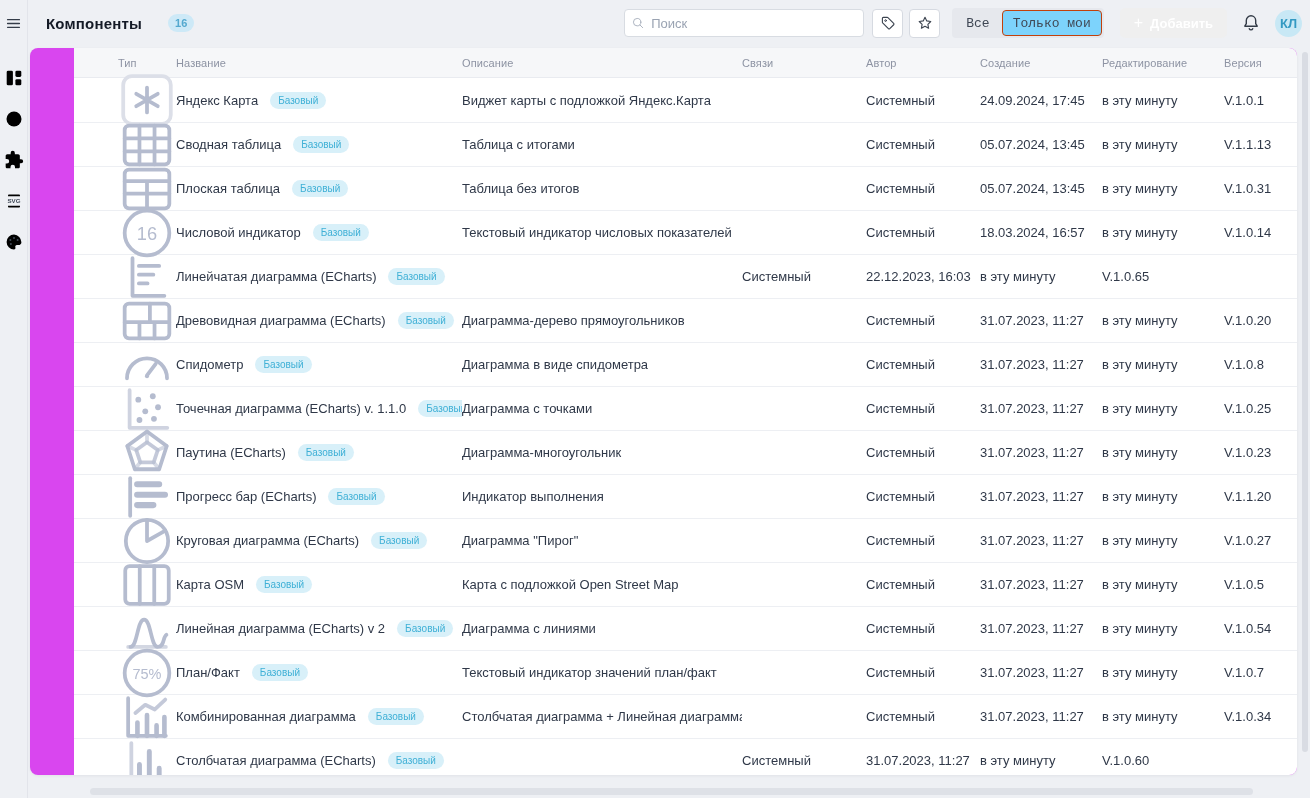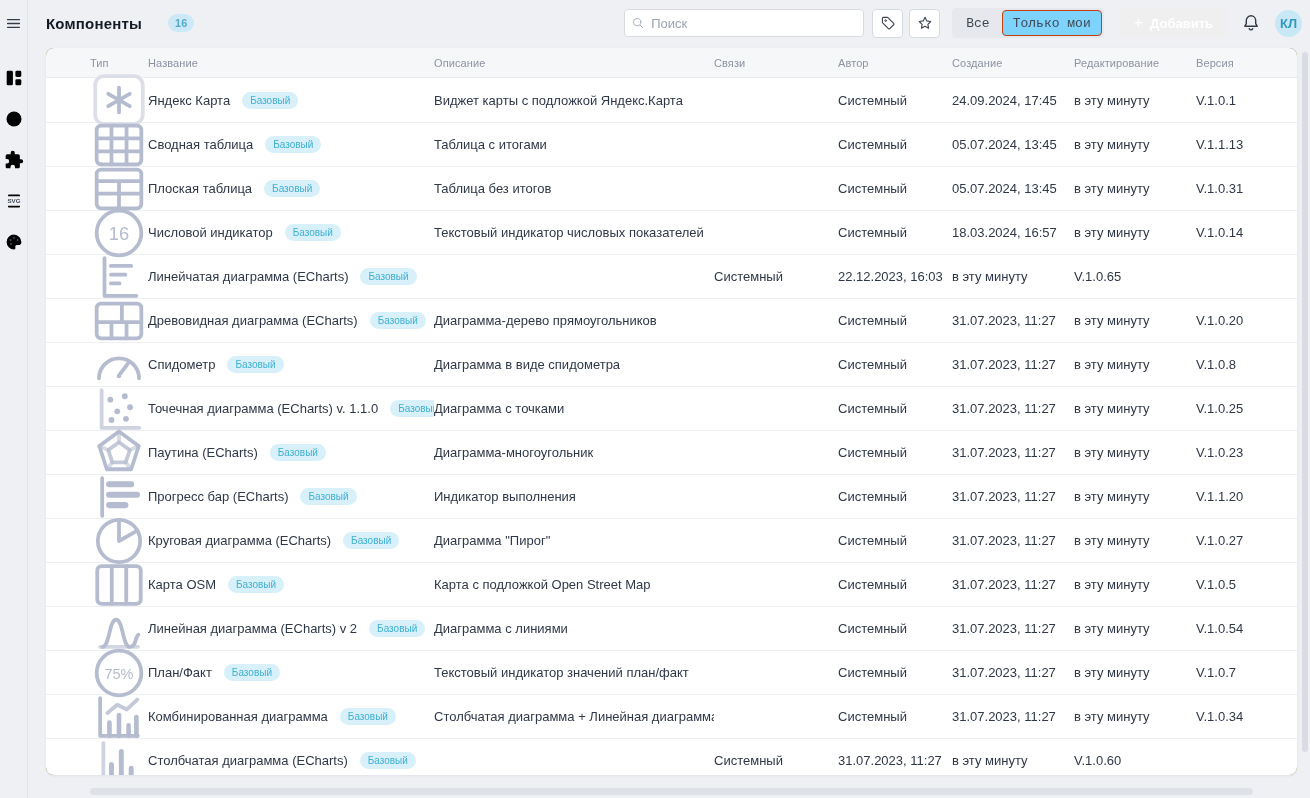--- a/index.html
+++ b/index.html
@@ -76,22 +76,22 @@
   .bell-btn .icon { width:19px; height:19px; }
   .avatar {
     width:27px; height:27px; border-radius:50%; background:#c8e8f5; color:#3399c2;
     font-size:13px; font-weight:700; display:flex; align-items:center; justify-content:center;
     cursor:pointer;
   }
   .sp8{width:8px} .sp6{width:6px} .sp12{width:12px} .sp16{width:16px} .sp14{width:14px}
 
   
   .card {
-    margin:2px 13px 0 18px; height:727px; background:#4d7c0f; border-radius:8px;
-    box-shadow:0 1px 3px rgba(16,24,40,.06); overflow:hidden;
+    margin:2px 13px 0 2px; height:727px; background:#d946ef; border-radius:8px;
+    box-shadow:0 1px 3px rgba(16,24,40,.06); overflow:hidden;padding-left:44px;
   }
   .grid {
     display:grid;
     grid-template-columns:58px 286px 280px 124px 114px 122px 122px 1fr;
     align-items:center; padding-left:44px;
   }
   .thead {
     height:30px; background:#f6f7f9; border-bottom:1px solid #e9ebf0;
   }
   .th { font-size:11px; color:#8d93a3; letter-spacing:.1px; }

